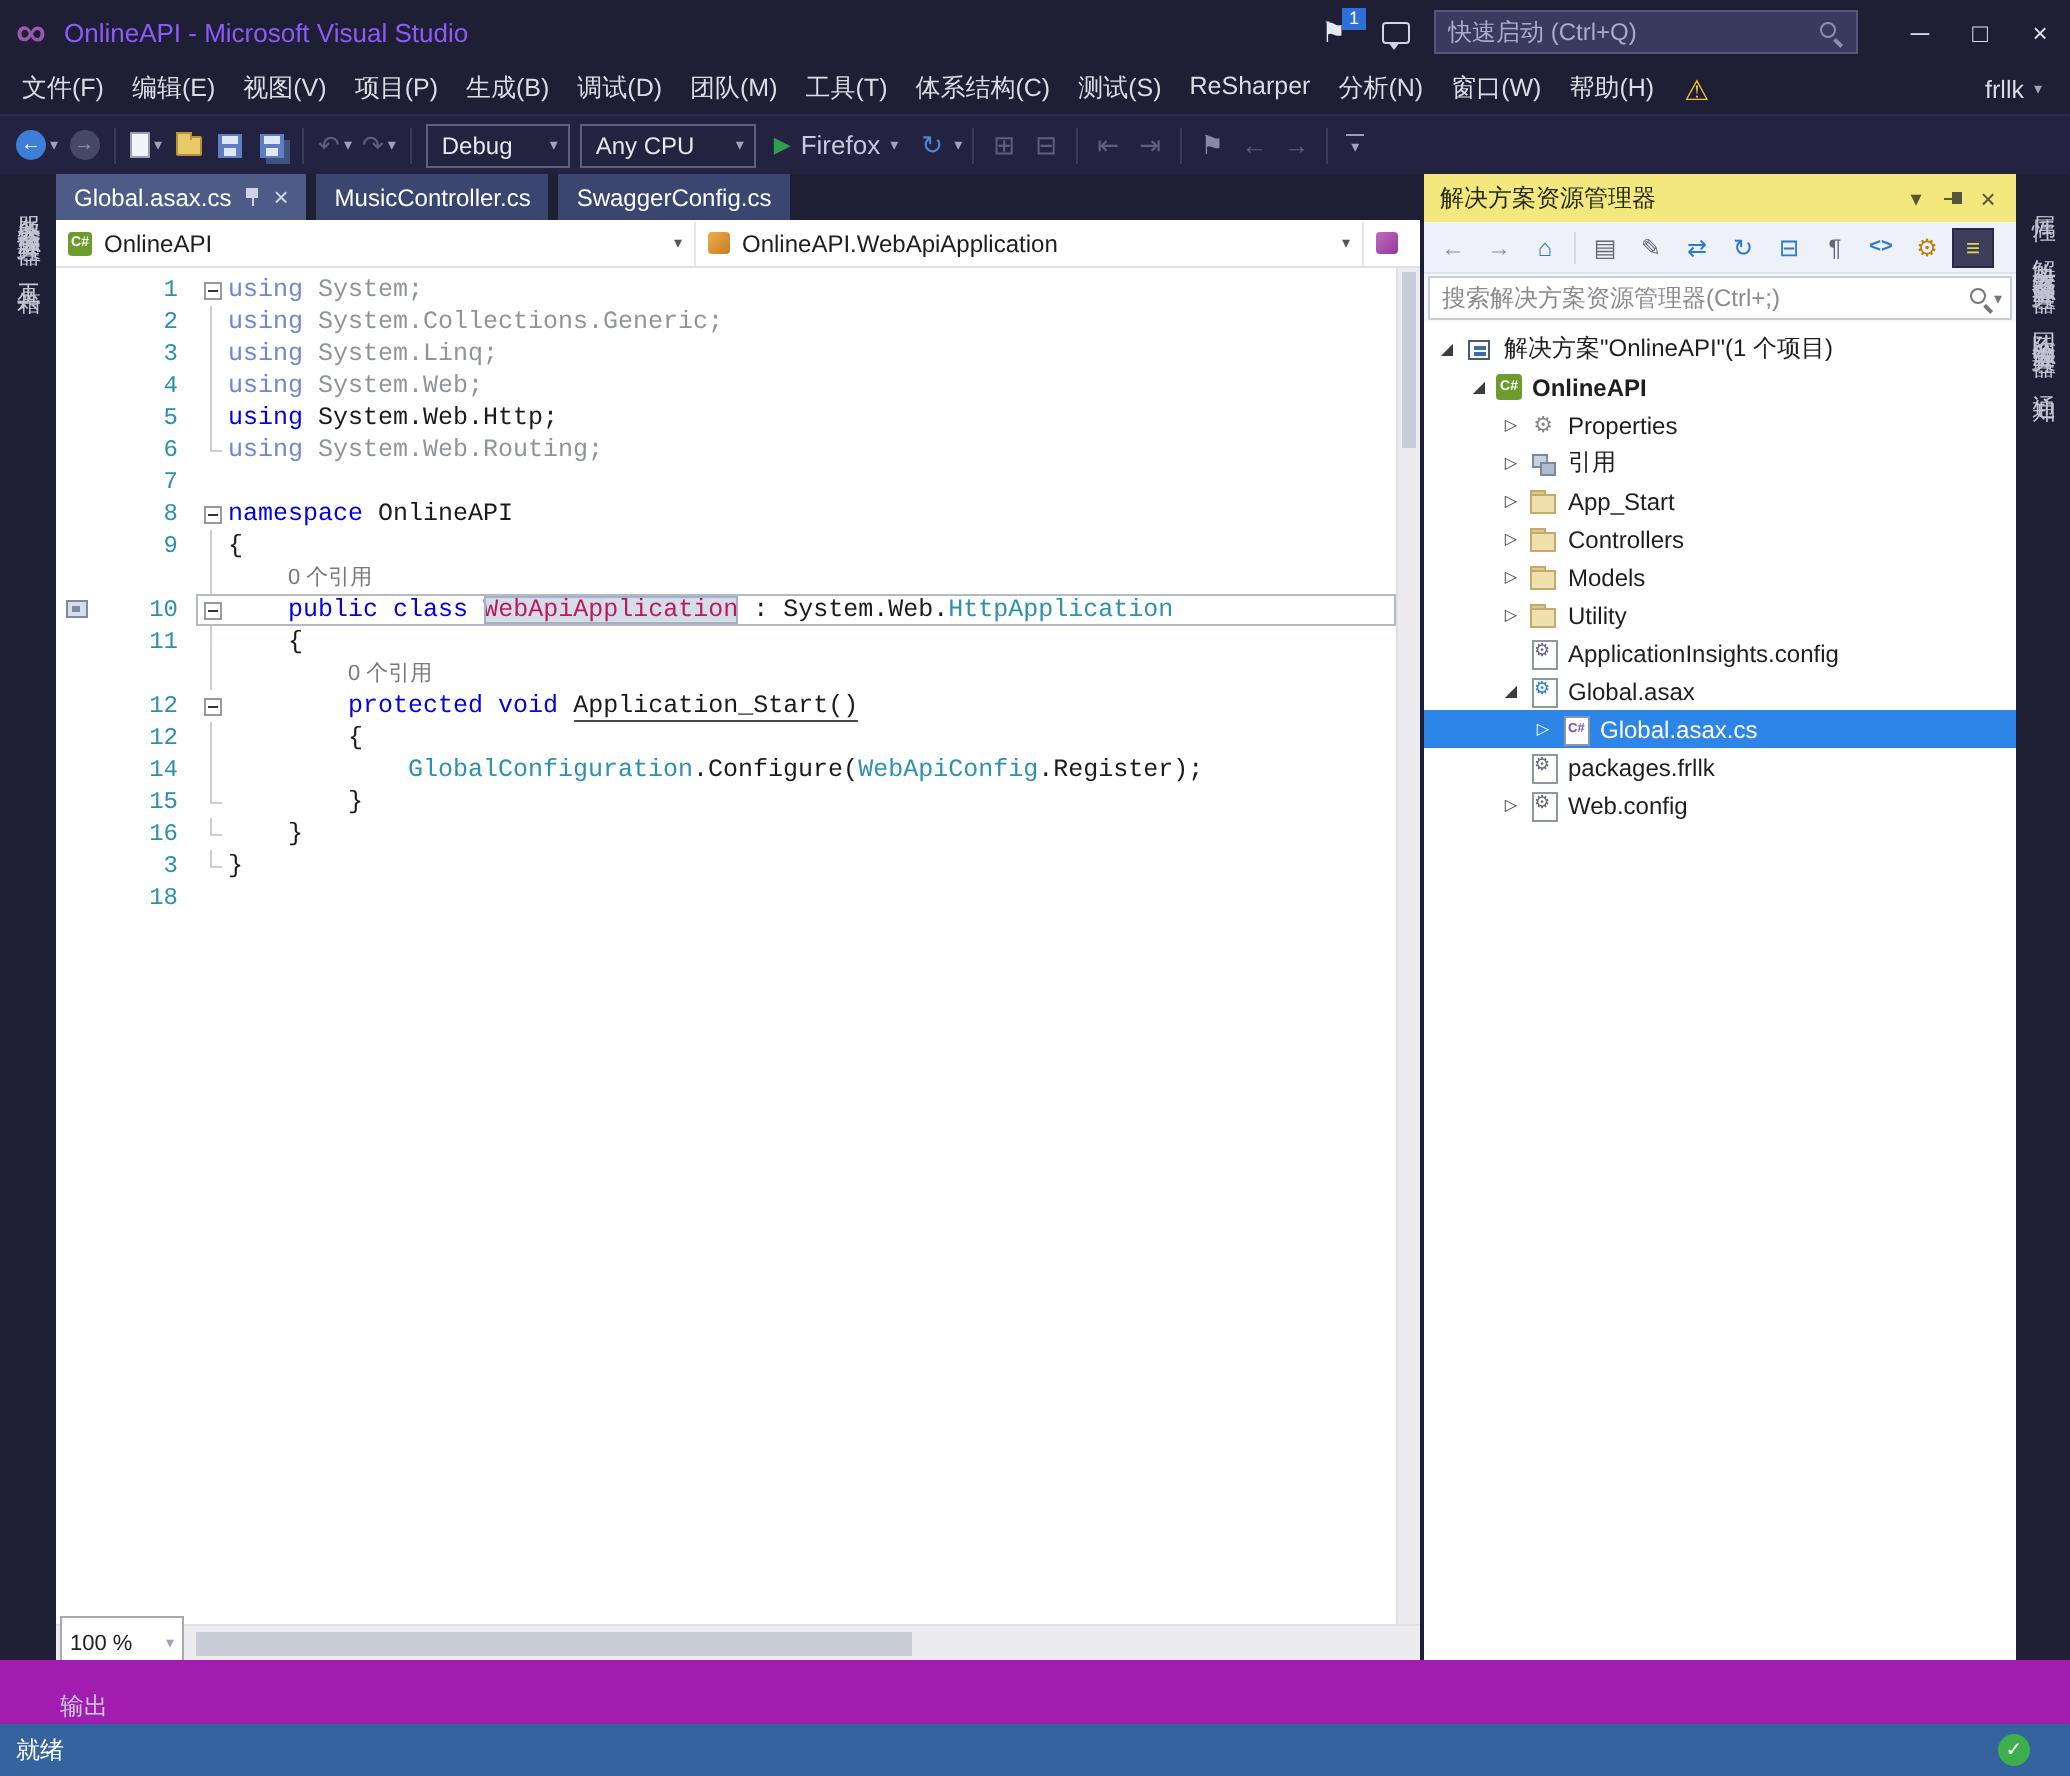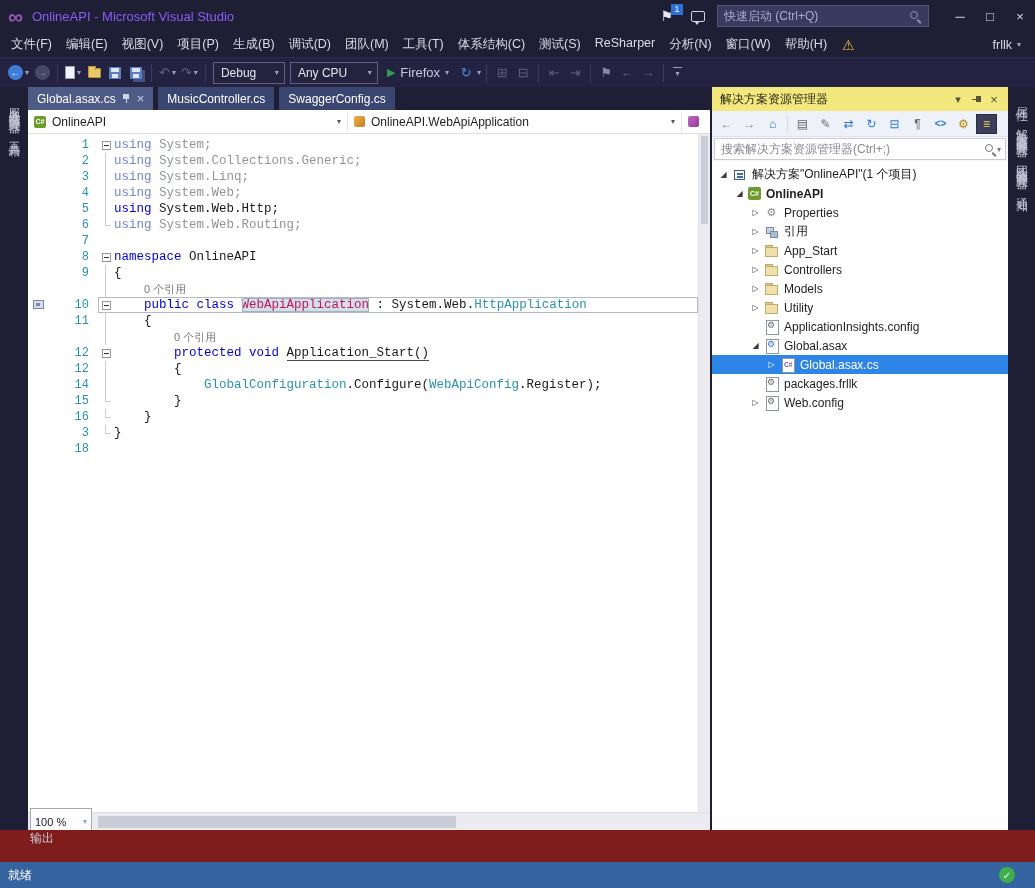--- a/index.html
+++ b/index.html
@@ -137,21 +137,21 @@
   .ic-folder::after { content:""; position:absolute; left:1px; top:3px; right:1px; bottom:1px; background:#efe0ac; border:1px solid #c2a96c; }
   .ic-pagebase::before { content:""; position:absolute; left:2px; top:0; width:11px; height:13px; background:#fff; border:1px solid #8c98a4; }
   .ic-config::after { content:"⚙"; position:absolute; left:3px; top:0; font-size:9px; color:#667; }
   .ic-asax::after { content:"⚙"; position:absolute; left:3px; top:0; font-size:9px; color:#2b7cd3; }
   .ic-csfile::after { content:"C#"; position:absolute; left:4px; top:3px; font-size:6.5px; font-weight:bold; color:#7a52a8; }
   .ic-properties::after { content:"⚙"; font-size:11px; color:#888; }
   .ic-references::before { content:""; position:absolute; left:2px; top:2px; width:6px; height:5px; background:#c8d2e2; border:1px solid #7a8aa0; }
   .ic-references::after { content:""; position:absolute; left:6px; top:6px; width:6px; height:5px; background:#aebcd2; border:1px solid #7a8aa0; }
 
   
-  .output-bar { height:32px; background:#7f1d1d; display:flex; align-items:flex-start; padding-left:30px; flex:none; }
+  .output-bar { height:32px; background:#a21caf; display:flex; align-items:flex-end; padding-left:30px; flex:none; }
   .output-tab { color:#c8cad8; font-size:12px; cursor:default; }
   .statusbar { height:26px; background:#35639f; display:flex; align-items:center; padding:0 20px 0 8px; color:#fff; font-size:12px; flex:none; }
   .status-right { margin-left:auto; display:flex; align-items:center; }
   .status-check { width:16px; height:16px; border-radius:50%; background:#3fae4c; color:#fff; font-size:10px; display:flex; align-items:center; justify-content:center; }
 </style>
 </head>
 <body>
 
 <div class="window">
 

